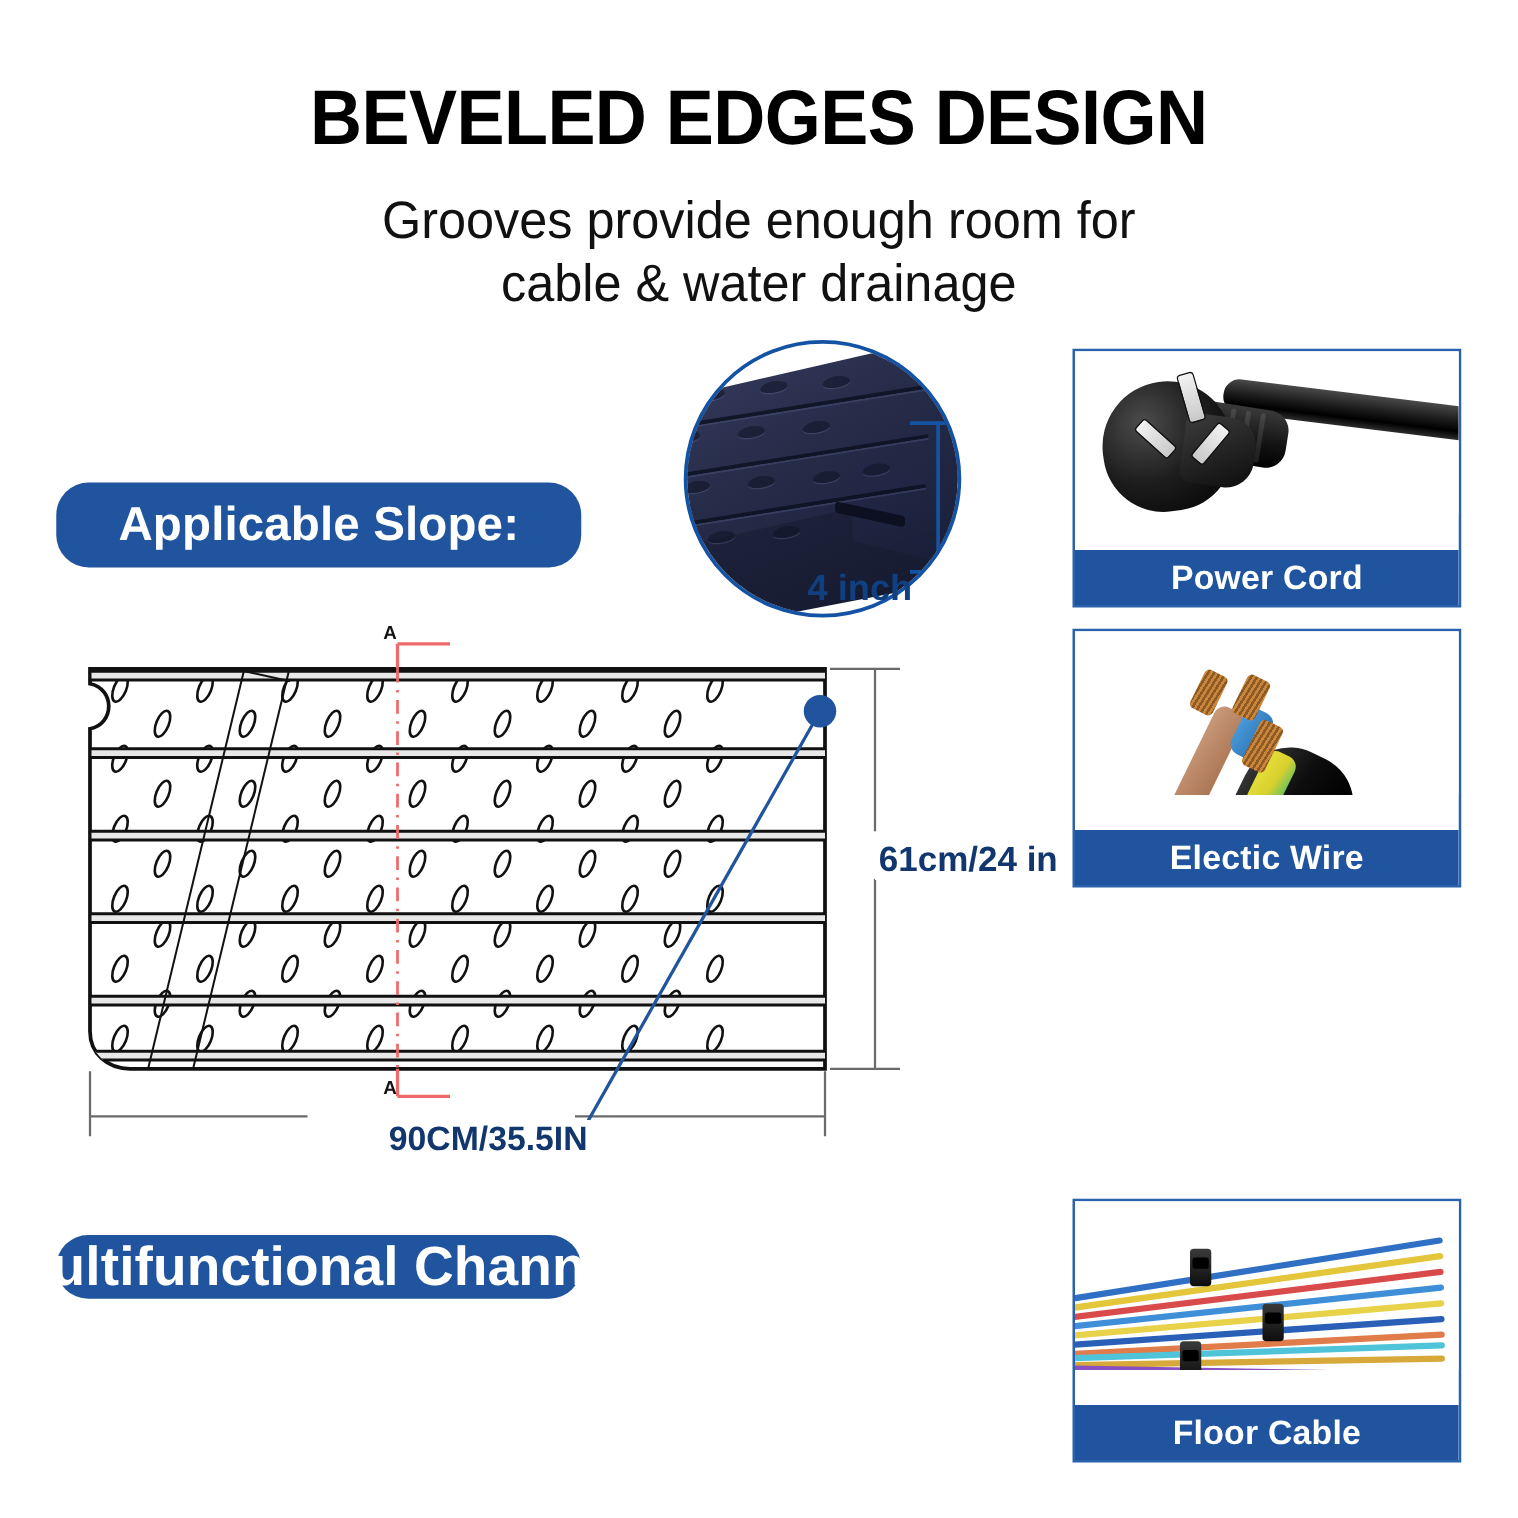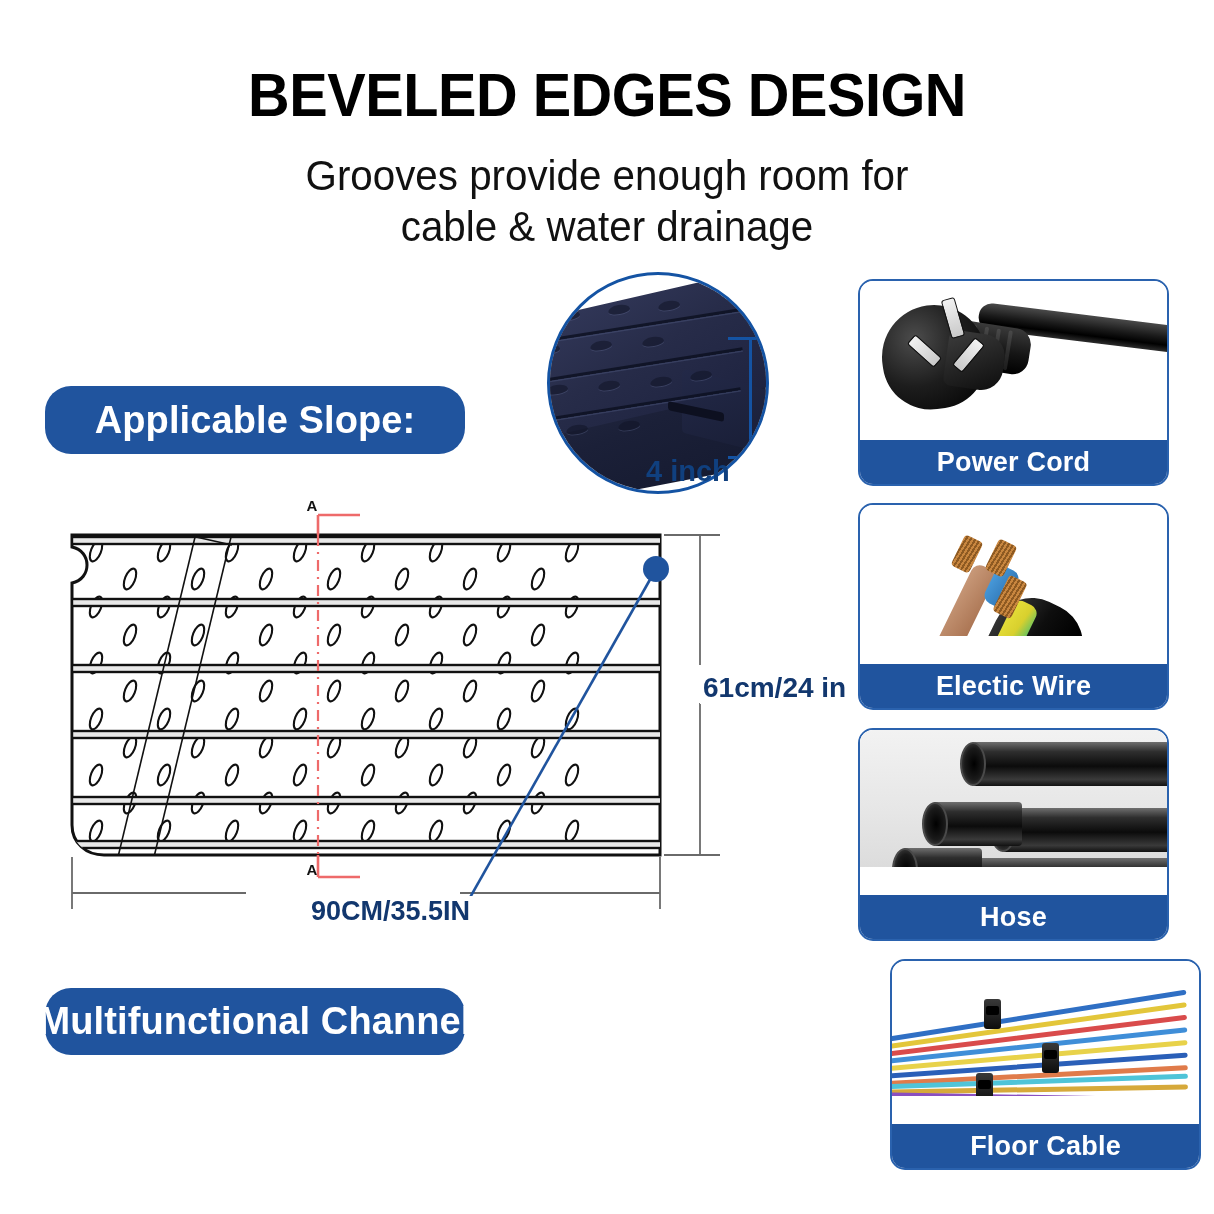--- a/index.html
+++ b/index.html
@@ -33,21 +33,21 @@
     position: absolute;
     background: #20549E;
     color: #fff;
     border-radius: 26px;
     display: flex; align-items: center; justify-content: center;
     font-weight: 700;
     letter-spacing: 0.1px;
     white-space: nowrap;
   }
   #pill-slope { left: 45px; top: 386px; width: 420px; height: 68px; font-size: 38px; }
-  #pill-channel { left: 45px; top: 988px; width: 420px; height: 67px; font-size: 38px; }
+  #pill-channel { left: 45px; top: 988px; width: 420px; height: 51px; font-size: 44px; }
 
   
   #circle-photo {
     position: absolute; left: 547px; top: 272px;
     width: 222px; height: 222px;
     border-radius: 50%;
     border: 3px solid #1453A3;
     overflow: hidden;
     background: #ffffff;
   }
@@ -114,35 +114,35 @@
     color: #12376E; font-weight: 700; white-space: nowrap;
     background: #fff;
   }
   #dim-height { left: 700px; top: 672px; font-size: 28px; padding: 0 3px; }
   #dim-width  { left: 305px; top: 879px; font-size: 27px; padding: 0 6px; margin-top: 17px; }
 
   
   .card {
     position: absolute; left: 858px; width: 311px;
     border: 2px solid #2A62AE;
-    border-radius: 15px;
+    border-radius: 0;
     overflow: hidden;
     background: #fff;
     display: flex; flex-direction: column; gap: 28px;
   }
   .card .photo { position: relative; flex: 1 1 auto; overflow: hidden; background:#fff; }
   .card .caption {
     height: 44px; background: #20549E; color: #fff;
     display: flex; align-items: center; justify-content: center;
     font-size: 27px; font-weight: 700; letter-spacing: 0.2px;
   }
   #card-power { top: 279px;  height: 207px; }
   #card-wire  { top: 503px;  height: 207px; }
   #card-hose  { top: 728px;  height: 213px; }
-  #card-floor { top: 959px;  height: 211px; margin-left: 32px; }
+  #card-floor { top: 959px;  height: 211px; }
 
   
   .pc-cable {
     position: absolute; left: 118px; top: 34px; width: 215px; height: 27px;
     background: linear-gradient(180deg,#4a4a4a 0%,#1b1b1b 45%,#000 75%,#2d2d2d 100%);
     border-radius: 13px;
     transform: rotate(7deg);
   }
   .pc-strain {
     position: absolute; left: 96px; top: 44px; width: 74px; height: 46px;
@@ -412,36 +412,20 @@
       <div class="ew-core" style="left:144px; top:96px; width:26px; height:50px;
            background:linear-gradient(100deg,#e8e03a 0%,#d8d02e 55%,#4fc06a 100%); transform:rotate(26deg);"></div>
       <div class="ew-strand" style="left:131px; top:36px;
            background:repeating-linear-gradient(96deg,#c8863f 0 2px,#8e5a22 2px 4px); transform:rotate(26deg);"></div>
       <div class="ew-strand" style="left:140px; top:72px; height:40px;
            background:repeating-linear-gradient(96deg,#c8863f 0 2px,#8e5a22 2px 4px); transform:rotate(26deg);"></div>
     </div>
     <div class="caption">Electic Wire</div>
   </div>
 
-  <div class="card" id="card-hose">
-    <div class="photo">
-      <div class="hose-bg"></div>
-      <div class="pipe" style="left:112px; top:12px;  width:210px;"></div>
-      <div class="pipe-end" style="left:100px; top:12px;"></div>
-      <div class="pipe" style="left:142px; top:78px;  width:180px;"></div>
-      <div class="pipe-end" style="left:130px; top:78px;"></div>
-      <div class="pipe" style="left:72px;  top:72px;  width:90px;"></div>
-      <div class="pipe-end" style="left:62px;  top:72px;"></div>
-      <div class="pipe" style="left:98px;  top:128px; width:224px;"></div>
-      <div class="pipe-end" style="left:86px;  top:128px;"></div>
-      <div class="pipe" style="left:42px;  top:118px; width:80px;"></div>
-      <div class="pipe-end" style="left:32px;  top:118px;"></div>
-    </div>
-    <div class="caption">Hose</div>
-  </div>
 
   <div class="card" id="card-floor">
     <div class="photo">
       <div class="fc-strand" style="left:-4px; top:52px;  width:300px; background:#2f6fc4; transform:rotate(-9deg);"></div>
       <div class="fc-strand" style="left:-4px; top:62px;  width:300px; background:#e3c63a; transform:rotate(-8deg);"></div>
       <div class="fc-strand" style="left:-4px; top:72px;  width:300px; background:#d94b4b; transform:rotate(-7deg);"></div>
       <div class="fc-strand" style="left:-4px; top:82px;  width:300px; background:#3f8ed8; transform:rotate(-6deg);"></div>
       <div class="fc-strand" style="left:-4px; top:92px;  width:300px; background:#e8d24a; transform:rotate(-5deg);"></div>
       <div class="fc-strand" style="left:-4px; top:102px; width:300px; background:#2a5fb8; transform:rotate(-4deg);"></div>
       <div class="fc-strand" style="left:-4px; top:112px; width:300px; background:#e07b4a; transform:rotate(-3deg);"></div>

